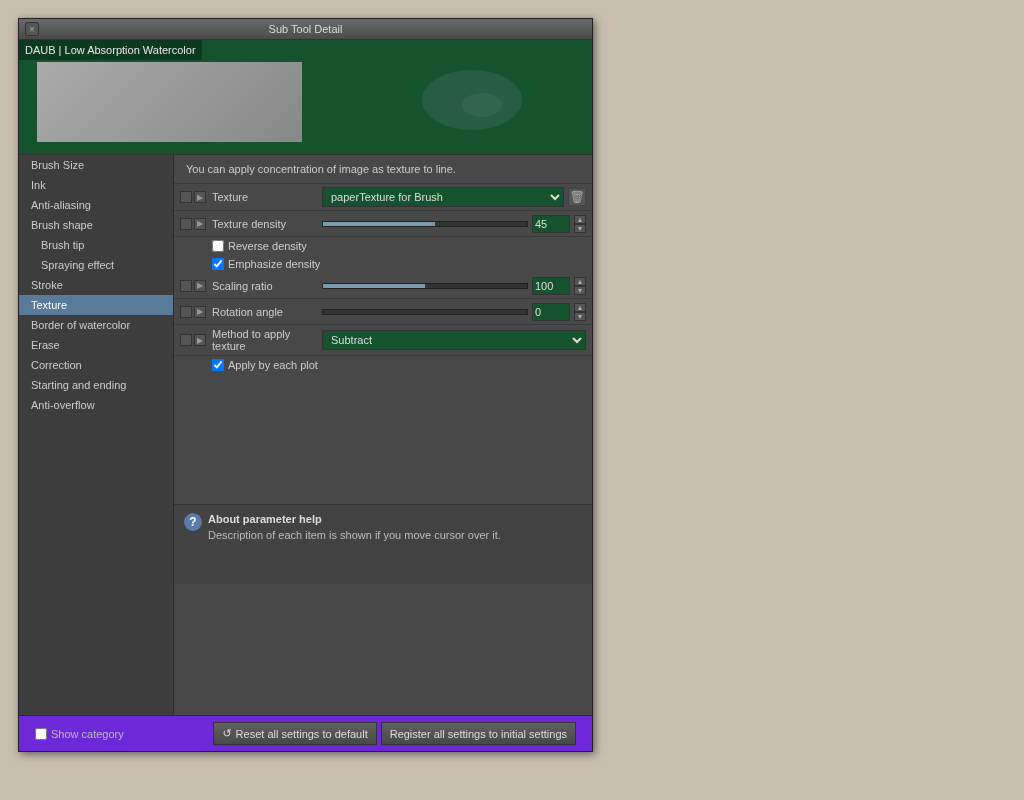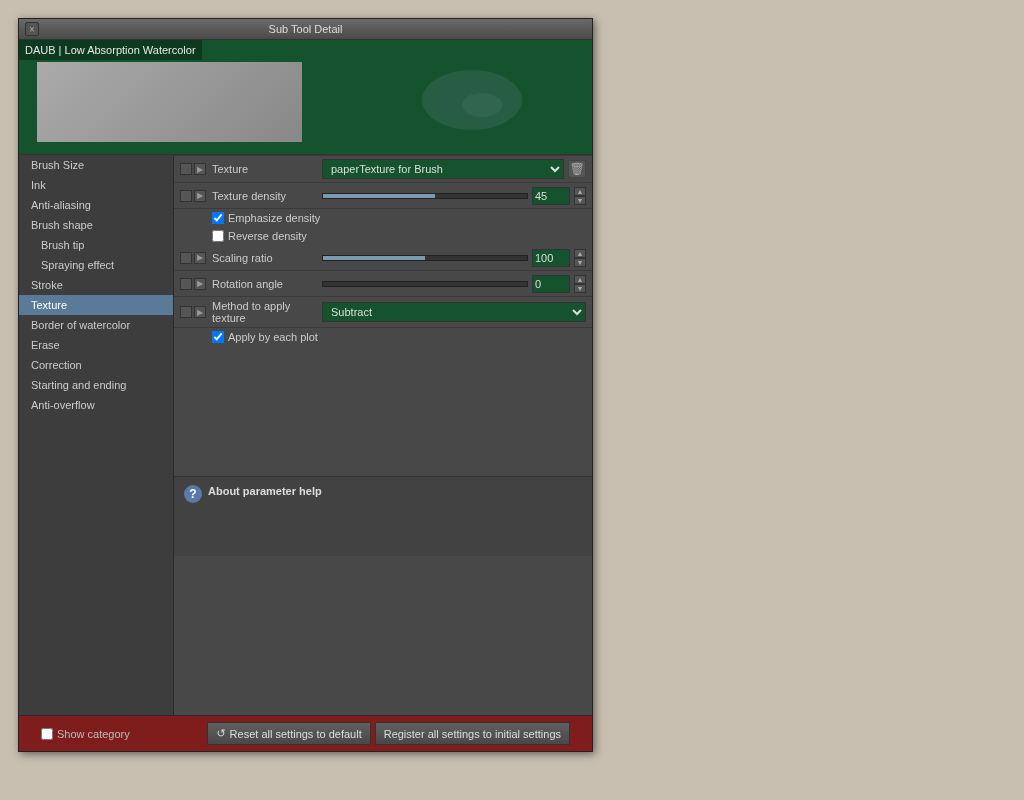--- a/index.html
+++ b/index.html
@@ -269,23 +269,23 @@
       color: #ddd;
       font-size: 11px;
       font-weight: bold;
     }
     .help-desc {
       color: #bbb;
       font-size: 11px;
       margin-top: 4px;
     }
     .bottom-area {
-      background: #7f1d1d;
+      background: #6d28d9;
       border-top: 1px solid #2a2a2a;
-      padding: 6px 22px;
+      padding: 6px 16px;
       display: flex;
       align-items: center;
       justify-content: space-between;
     }
     .show-category {
       display: flex;
       align-items: center;
       gap: 4px;
       color: #bbb;
       font-size: 11px;
@@ -372,20 +372,21 @@
       </div>
       <div class="sidebar-item">
         <span>Starting and ending</span>
       </div>
       <div class="sidebar-item">
         <span>Anti-overflow</span>
       </div>
     </div>
 
     <div class="content-area">
+      <div class="content-header">You can apply concentration of image as texture to line.</div>
 
       <div class="param-row">
         <div class="row-checkboxes">
           <div class="mini-check"></div>
           <div class="mini-arrow">▶</div>
         </div>
         <div class="param-label">Texture</div>
         <div class="param-control">
           <select class="dropdown">
             <option>paperTexture for Brush</option>
@@ -408,27 +409,27 @@
           </div>
           <input class="number-input" type="text" value="45" style="">
           <div class="spin-btn">
             <div class="spin-up">▲</div>
             <div class="spin-down">▼</div>
           </div>
         </div>
       </div>
 
       <div class="checkbox-row">
+        <input type="checkbox" class="checkbox-native" style="">
+        <span>Reverse density</span>
+      </div>
+
+      <div class="checkbox-row">
         <input type="checkbox" class="checkbox-native" checked="" style="">
         <span>Emphasize density</span>
-      </div>
-
-      <div class="checkbox-row">
-        <input type="checkbox" class="checkbox-native" style="">
-        <span>Reverse density</span>
       </div>
 
       <div class="param-row">
         <div class="row-checkboxes">
           <div class="mini-check"></div>
           <div class="mini-arrow">▶</div>
         </div>
         <div class="param-label">Scaling ratio</div>
         <div class="param-control">
           <div class="slider-container">
@@ -484,20 +485,21 @@
 
       <div class="spacer-area"></div>
 
       <div class="help-area">
         <div class="help-row">
           <div class="help-icon">
             <span>?</span>
           </div>
           <div>
             <div class="help-title">About parameter help</div>
+            <div class="help-desc">Description of each item is shown if you move cursor over it.</div>
           </div>
         </div>
       </div>
     </div>
   </div>
 
   <div class="bottom-area">
     <div class="show-category">
       <input type="checkbox" class="checkbox-native" style="">
       <span>Show category</span>

